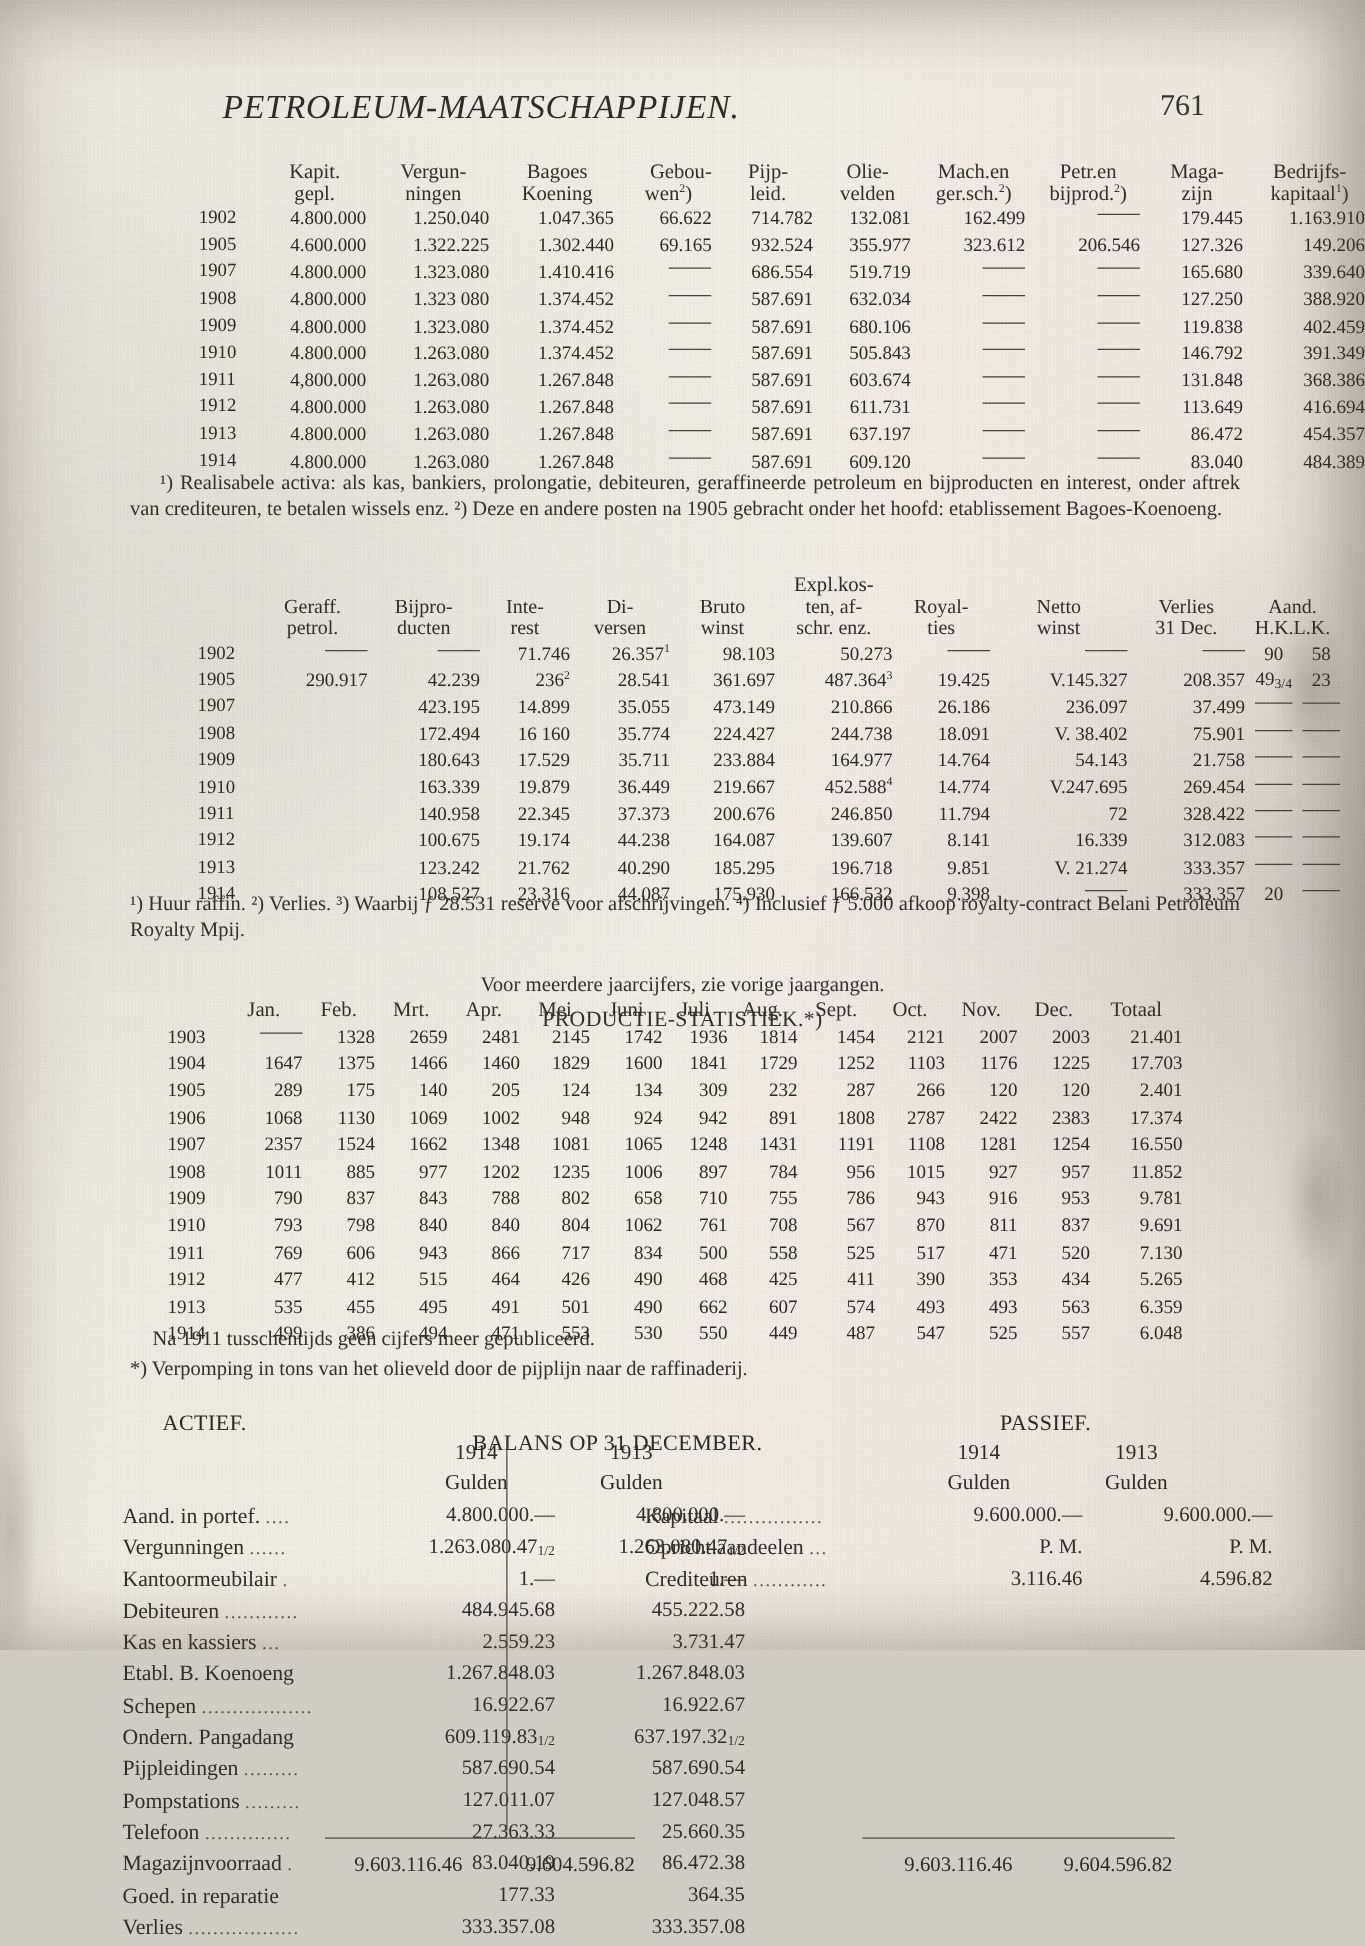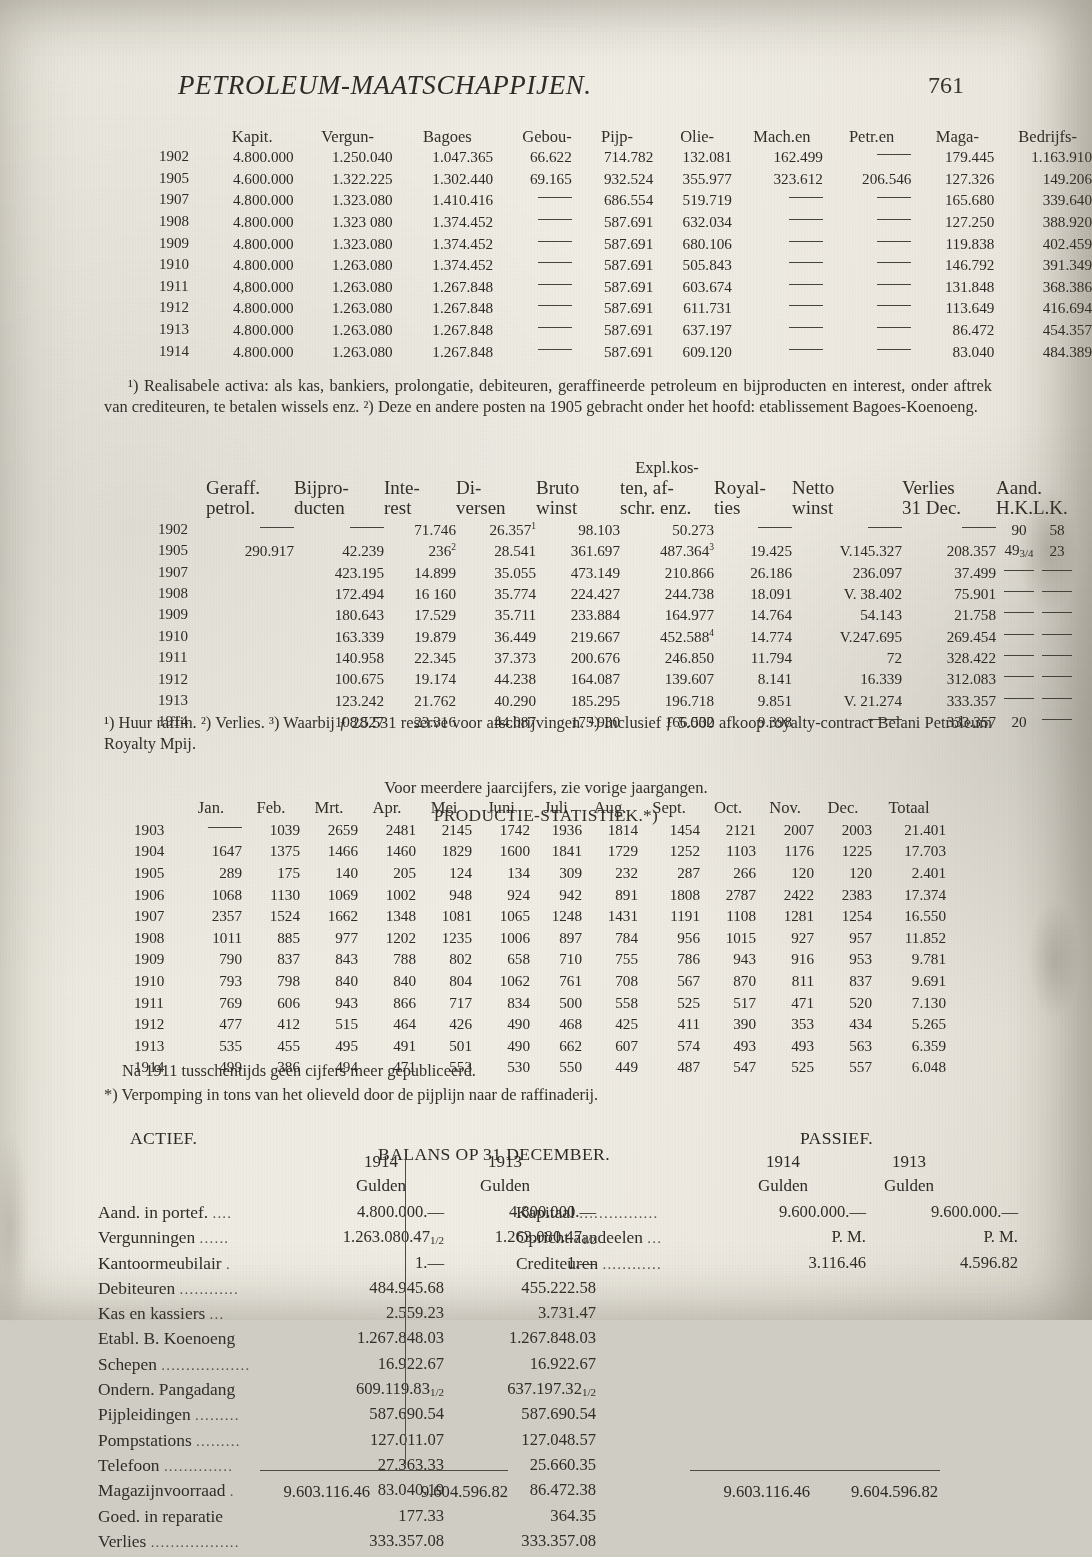--- a/index.html
+++ b/index.html
@@ -69,21 +69,21 @@
   .fn{
     position:absolute;font-size:16.4px;line-height:1.29;
     text-align:justify;color:#33302b;
   }
   #fn1{left:104px;top:375px;width:888px;}
   #fn1 .ind{display:inline-block;width:24px;}
 
   
   #tbl2{position:absolute;left:150px;top:460px;}
   #tbl2 .sup1 td{font-size:16.5px;text-align:center;line-height:1;padding-bottom:1px;}
-  #tbl2 .hdr td{font-size:19px;line-height:1.03;padding-bottom:1px;color:#322f2a;}
+  #tbl2 .hdr td{font-size:16px;text-align:center;line-height:1.03;padding-bottom:1px;color:#322f2a;}
   #tbl2 tbody td{height:21.4px;padding-left:8px;}
   #tbl2 td.yr{width:48px;font-size:15px;}
 
   #fn2{left:104px;top:712px;width:888px;}
 
   .ctr{position:absolute;text-align:center;width:1092px;font-size:16.6px;color:#33302b;}
 
   
   #tbl3{position:absolute;left:124px;top:800px;}
   #tbl3 .hdr td{font-size:16.6px;text-align:center;padding-bottom:2px;color:#322f2a;}
@@ -126,20 +126,33 @@
             <td style="width: 102px;">Vergun-</td>
             <td style="width: 104px;">Bagoes</td>
             <td style="width: 78px; text-align: right;">Gebou-</td>
             <td style="width: 82px;">Pijp-</td>
             <td style="width: 78px;">Olie-</td>
             <td style="width: 92px;">Mach.en</td>
             <td style="width: 92px;">Petr.en</td>
             <td style="width: 84px;">Maga-</td>
             <td style="width: 100px;">Bedrijfs-</td>
           </tr>
+          <tr class="hdr" id="t1h2">
+            <td></td>
+            <td>gepl.</td>
+            <td>ningen</td>
+            <td>Koening</td>
+            <td>wen<sup>2</sup>)</td>
+            <td>leid.</td>
+            <td>velden</td>
+            <td>ger.sch.<sup>2</sup>)</td>
+            <td>bijprod.<sup>2</sup>)</td>
+            <td>zijn</td>
+            <td>kapitaal<sup>1</sup>)</td>
+          </tr>
         </thead>
       <tbody id="t1body">
           <tr>
             <td class="yr">1902</td>
             <td class="num">4.800.000</td>
             <td class="num">1.250.040</td>
             <td class="num">1.047.365</td>
             <td class="num">66.622</td>
             <td class="num">714.782</td>
             <td class="num">132.081</td>
@@ -477,21 +490,21 @@
             <td style="width: 56px;">Oct.</td>
             <td style="width: 58px; text-align: center;">Nov.</td>
             <td style="width: 58px;">Dec.</td>
             <td style="width: 74px;">Totaal</td>
           </tr>
         </thead>
       <tbody id="t3body">
           <tr>
             <td class="yr">1903</td>
             <td class="num"><span class="dash"></span></td>
-            <td class="num">1039</td>
+            <td class="num">1328</td>
             <td class="num">2659</td>
             <td class="num">2481</td>
             <td class="num">2145</td>
             <td class="num">1742</td>
             <td class="num">1936</td>
             <td class="num">1814</td>
             <td class="num">1454</td>
             <td class="num">2121</td>
             <td class="num">2007</td>
             <td class="num">2003</td>

